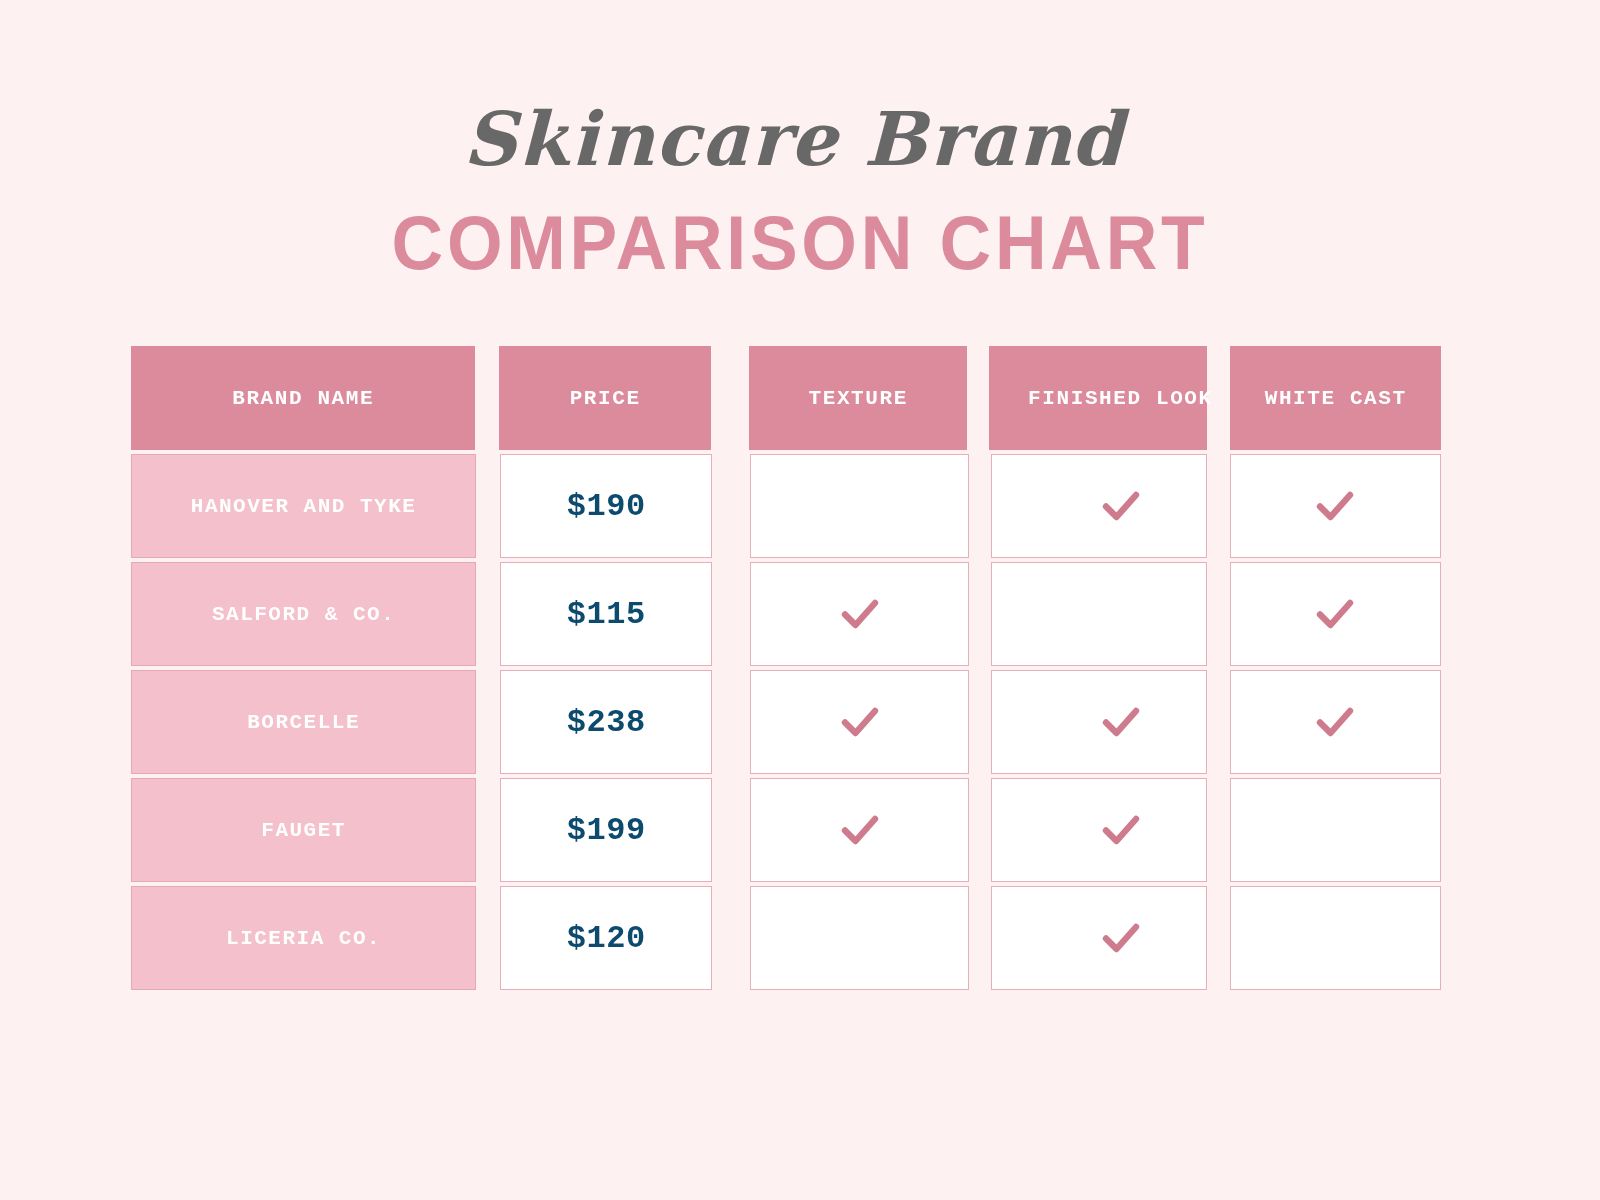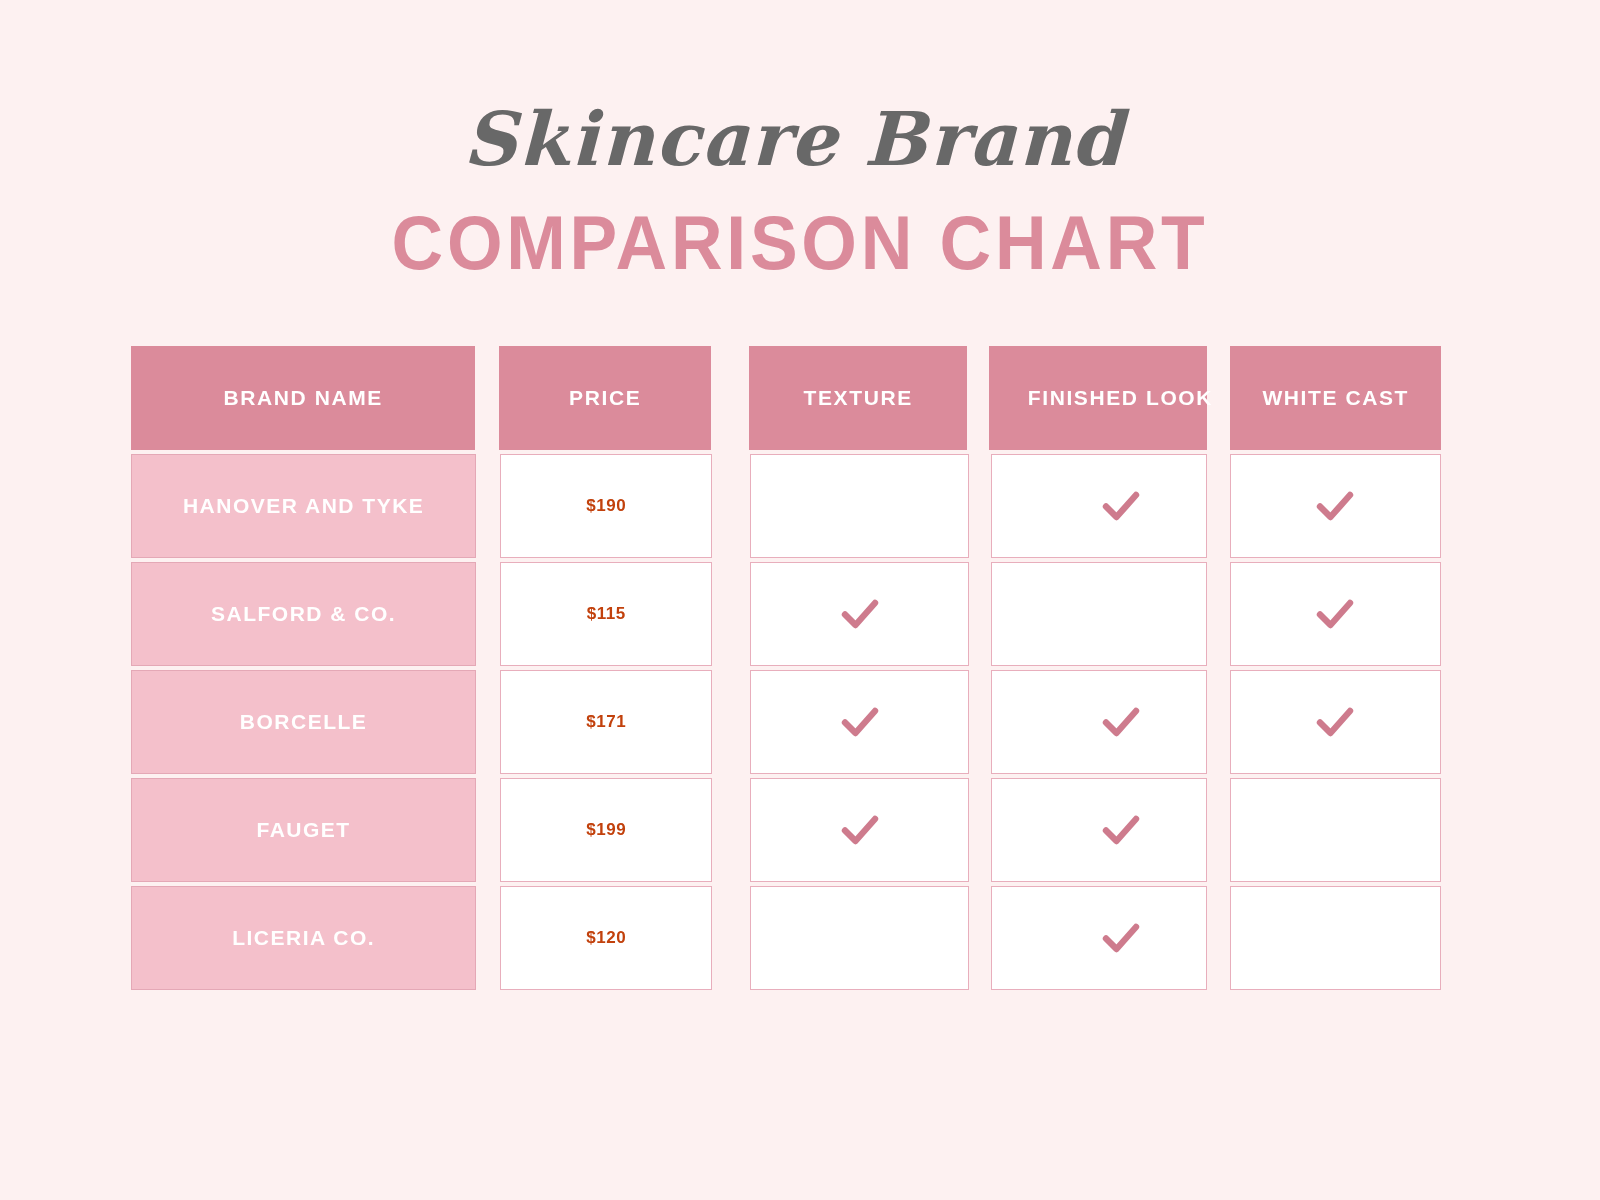--- a/index.html
+++ b/index.html
@@ -53,20 +53,21 @@
   
   .table {
     position: absolute;
     left: 131px;
     top: 346px;
     width: 1310px;
   }
   .row {
     display: flex;
     width: 100%;
+    font-family: Liberation Mono, monospace;
   }
   .row + .row {
     margin-top: 4px;
   }
 
   .cell {
     box-sizing: border-box;
     display: flex;
     align-items: center;
     justify-content: center;
@@ -100,23 +101,23 @@
     text-transform: uppercase;
     white-space: nowrap;
   }
 
   .data-cell {
     background: #FFFFFF;
     border: 1px solid #E8AEBC;
   }
 
   .price-text {
-    color: #c2410c;
-    font-weight: bold;
-    font-size: 17px;
+    color: #0c4a6e;
+    font-weight: bold;
+    font-size: 32px;
     letter-spacing: 0.5px;
   }
 
   .check-icon {
     display: block;
     width: 44px;
     height: 44px;
   }
   .check-icon.hidden { visibility: hidden; }
 </style>
@@ -188,21 +189,21 @@
             <svg class="check-icon" viewBox="0 0 44 44" xmlns="http://www.w3.org/2000/svg">
               <path d="M7 22.5 L17.5 33 L37 11" fill="none" stroke="#CE7B8D" stroke-width="6.4" stroke-linecap="round" stroke-linejoin="round"></path>
             </svg>
           </span>
       </div>
     </div>
 
     <div class="row">
       <div class="cell brand-cell col-brand">BORCELLE</div>
       <div class="cell data-cell col-price">
-        <span class="price-text">$171</span>
+        <span class="price-text">$238</span>
       </div>
       <div class="cell data-cell col-tex">
         <span class="check-slot">
             <svg class="check-icon" viewBox="0 0 44 44" xmlns="http://www.w3.org/2000/svg">
               <path d="M7 22.5 L17.5 33 L37 11" fill="none" stroke="#CE7B8D" stroke-width="6.4" stroke-linecap="round" stroke-linejoin="round"></path>
             </svg>
           </span>
       </div>
       <div class="cell data-cell col-fin">
         <span class="check-slot">

